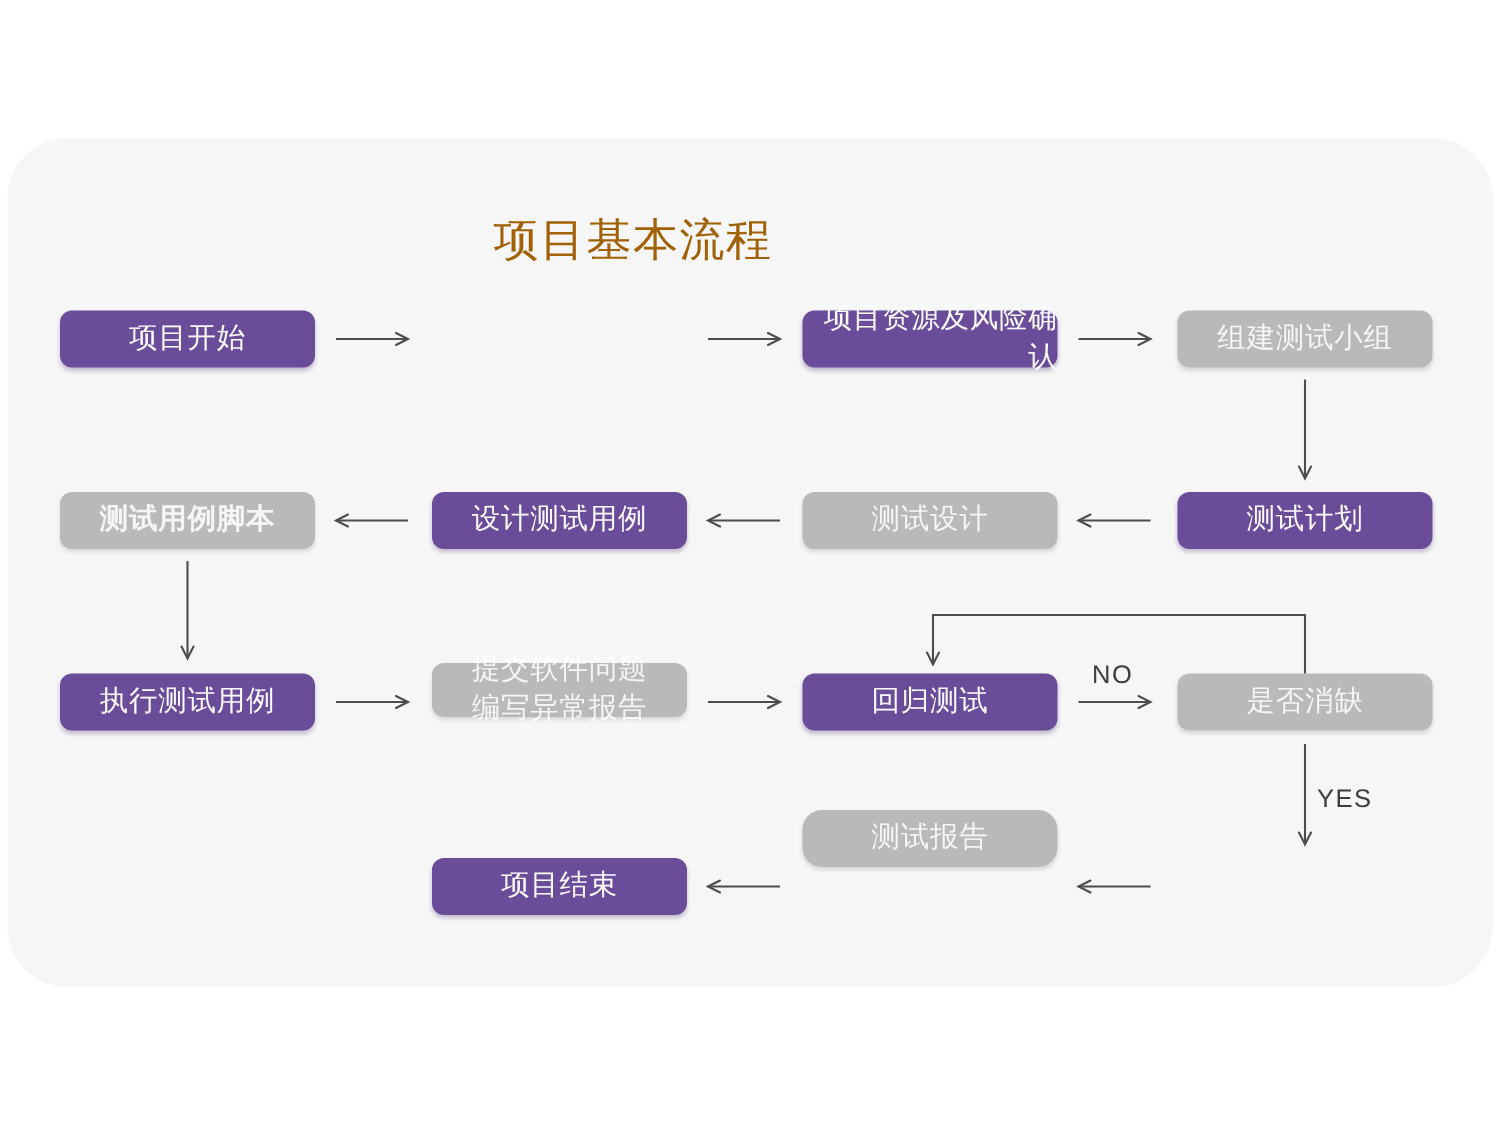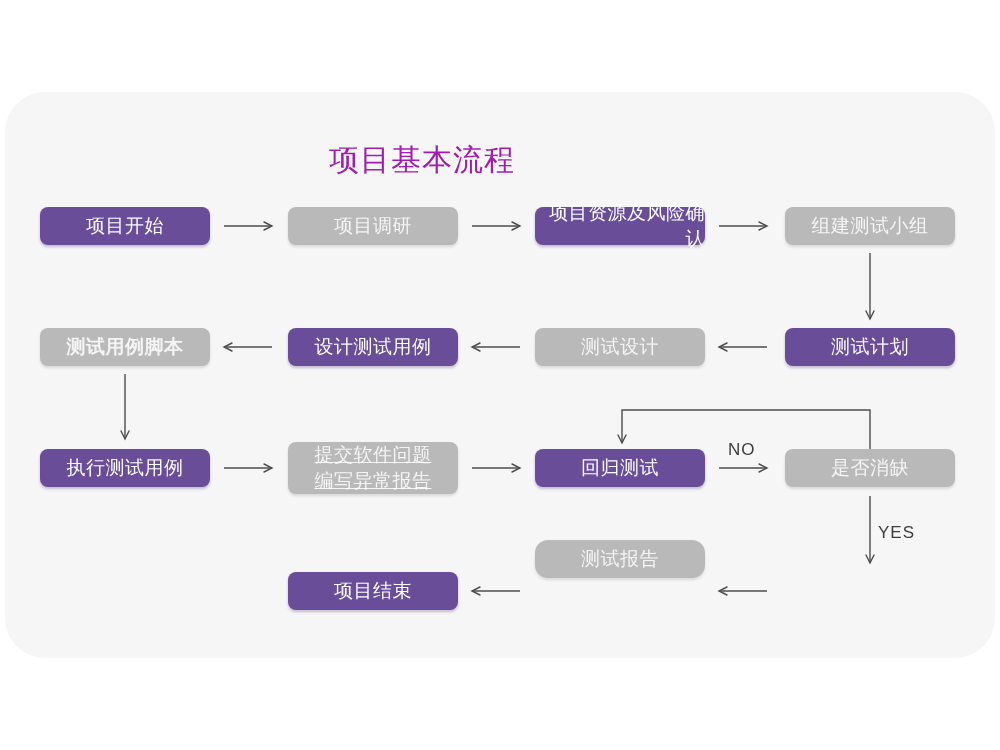--- a/index.html
+++ b/index.html
@@ -26,21 +26,21 @@
   }
   .page-title {
     position: absolute;
     left: 0;
     top: 140px;
     width: 844px;
     text-align: center;
     font-size: 30px;
     font-weight: 500;
     letter-spacing: 1px;
-    color: #a21caf;
+    color: #a16207;
   }
   .node {
     position: absolute;
     width: 170px;
     height: 38px;
     border-radius: 8px;
     display: flex;
     align-items: center;
     justify-content: center;
     text-align: right;
@@ -52,21 +52,21 @@
   .node.purple {
     background: #6a4d99;
     color: #fbfafd;
     box-shadow: 0 2px 3px rgba(60, 35, 100, 0.28);
   }
   .node.gray {
     background: #b9b9b9;
     color: rgba(255, 255, 255, 0.85);
     box-shadow: 0 2px 3px rgba(0, 0, 0, 0.12);
   }
-  .node.tall { height: 52px; text-decoration: underline; }
+  .node.tall { height: 36px; }
   .edge-label {
     position: absolute;
     font-size: 17px;
     color: #3d3d3d;
     letter-spacing: 1px;
   }
   #edges-layer {
     position: absolute;
     left: 0;
     top: 0;
@@ -76,21 +76,20 @@
 </head>
 <body>
 
 <div id="screen">
 
   <div class="card"></div>
 
   <div class="page-title">项目基本流程</div>
 
   <div class="node purple" style="left:40px;  top:207px;">项目开始</div>
-  <div class="node gray" style="left:288px; top:207px;">项目调研</div>
   <div class="node gray" style="left:785px; top:207px;">组建测试小组</div>
   <div class="node purple" style="left:535px; top:207px;">项目资源及风险确认</div>
 
   <div class="node gray" style="left:40px;  top:328px;font-weight:bold;">测试用例脚本</div>
   <div class="node purple" style="left:288px; top:328px;">设计测试用例</div>
   <div class="node gray" style="left:535px; top:328px;">测试设计</div>
   <div class="node purple" style="left:785px; top:328px;">测试计划</div>
 
   <div class="node purple" style="left:40px;  top:449px;">执行测试用例</div>
   <div class="node gray tall" style="left:288px; top:442px;">提交软件问题

